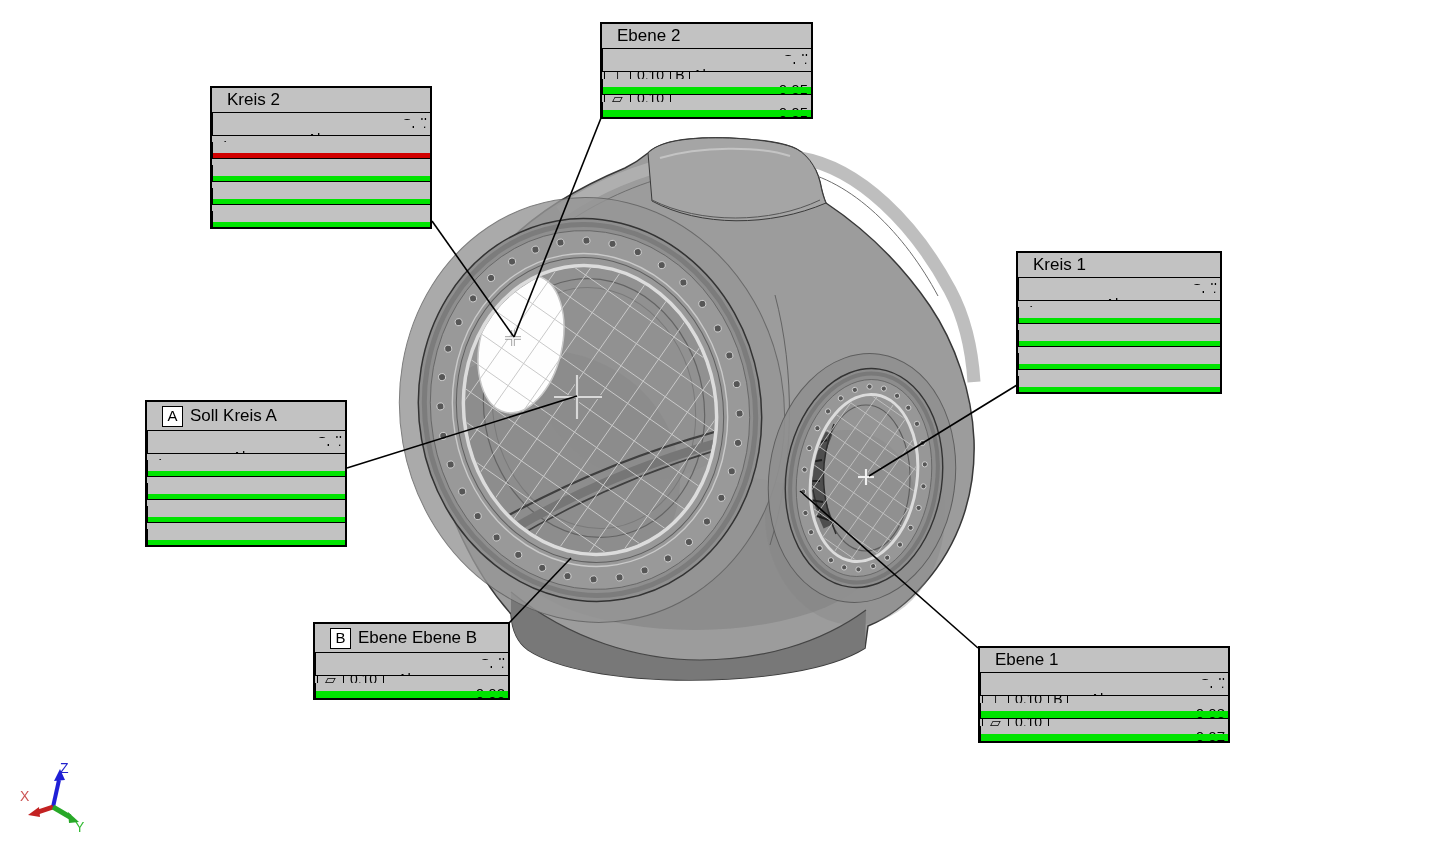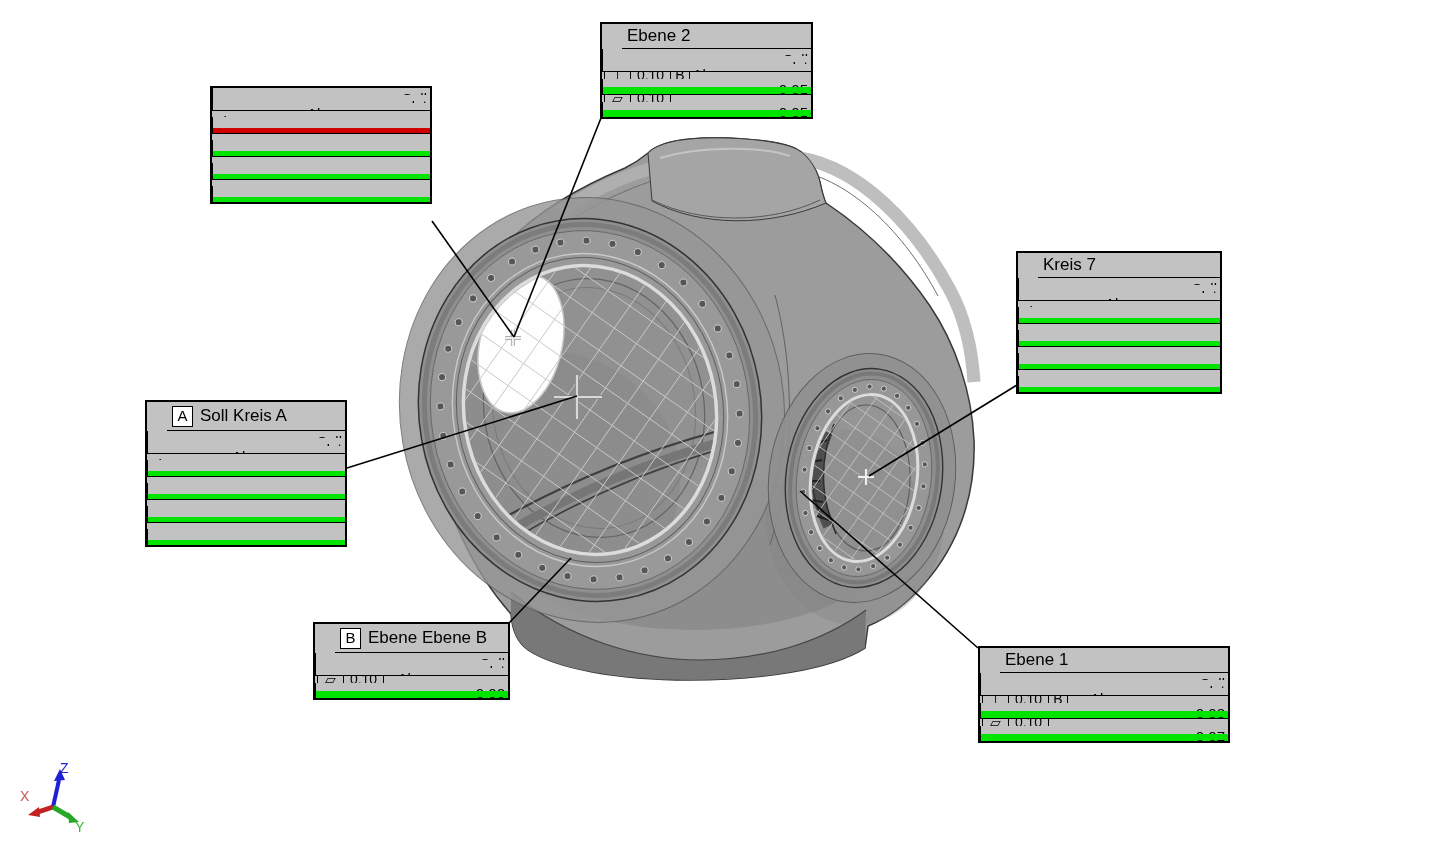--- a/index.html
+++ b/index.html
@@ -2,22 +2,22 @@
 <html><head>
 <meta charset="utf-8">
 <style>
   html,body{margin:0;padding:0;background:#fff;}
   #stage{position:relative;width:1433px;height:861px;overflow:hidden;background:#fff;
          font-family:"Liberation Sans","DejaVu Sans",sans-serif;color:#000;}
   #model{position:absolute;left:0;top:0;z-index:0;}
   
   .tbl{position:absolute;background:#c2c2c2;border:2px solid #000;box-sizing:border-box;
        font-size:15px;line-height:22px;z-index:5;}
-  .tt{height:24px;line-height:24px;padding:0 5px;font-size:17px;border-bottom:1.5px solid #000;
-      white-space:nowrap;overflow:hidden;margin-left:20px;}
+  .tt{height:24px;line-height:24px;padding:0 15px;font-size:17px;border-bottom:1.5px solid #000;
+      white-space:nowrap;overflow:hidden;}
   .tt.flex{display:flex;align-items:center;height:28px;line-height:28px;}
   .datum-badge{width:21px;height:21px;background:#fff;border:1.5px solid #000;box-sizing:border-box;
       display:inline-flex;align-items:center;justify-content:center;font-size:15px;margin-right:7px;flex:0 0 auto;}
   .rows>.r{display:grid;height:22px;}
   .rows>.r:not(:first-child){border-top:1px solid #000;}
   .r>div{padding:0 3px;border-left:1px solid #000;overflow:hidden;white-space:nowrap;box-sizing:border-box;}
   .r>div:first-child{border-left:none;}
   .num{text-align:right;}
   .ctr{text-align:center;}
   [data-status="green"]{background:#00e400;}
@@ -296,20 +296,21 @@
     <polygon points="28,815 39,807 40,817" fill="#c32222"></polygon>
     <line x1="53" y1="807" x2="70" y2="817" stroke="#28a828" stroke-width="5"></line>
     <polygon points="79,822 68,812 69,823" fill="#28a828"></polygon>
     <text x="20" y="801" font-size="14" fill="#cc5555">X</text>
     <text x="75" y="832" font-size="14" fill="#33bb33">Y</text>
     <text x="60" y="773" font-size="14" fill="#2222cc">Z</text>
   </g>
 </svg>
 
 <div class="tbl g-k2" style="left:210px;top:86px;width:222px">
+  <div class="tt">Kreis 2</div>
   <div class="rows">
     <div class="r">
       <div></div>
       <div class="num">Soll</div>
       <div class="num">Ist</div>
       <div class="ctr">Abw</div>
     </div>
     <div class="r">
       <div>Ø</div>
       <div class="num">431,88</div>
@@ -362,21 +363,21 @@
         <span class="gb" style="width:41px">0,10</span>
       </div>
       <div class="num"></div>
       <div class="num">0,05</div>
       <div class="num" data-status="green">0,05</div>
     </div>
   </div>
 </div>
 
 <div class="tbl g-k1" style="left:1016px;top:251px;width:206px">
-  <div class="tt">Kreis 7</div>
+  <div class="tt">Kreis 1</div>
   <div class="rows">
     <div class="r">
       <div></div>
       <div class="num">Soll</div>
       <div class="num">Ist</div>
       <div class="ctr">Abw</div>
     </div>
     <div class="r">
       <div>Ø</div>
       <div class="num">558,84</div>

